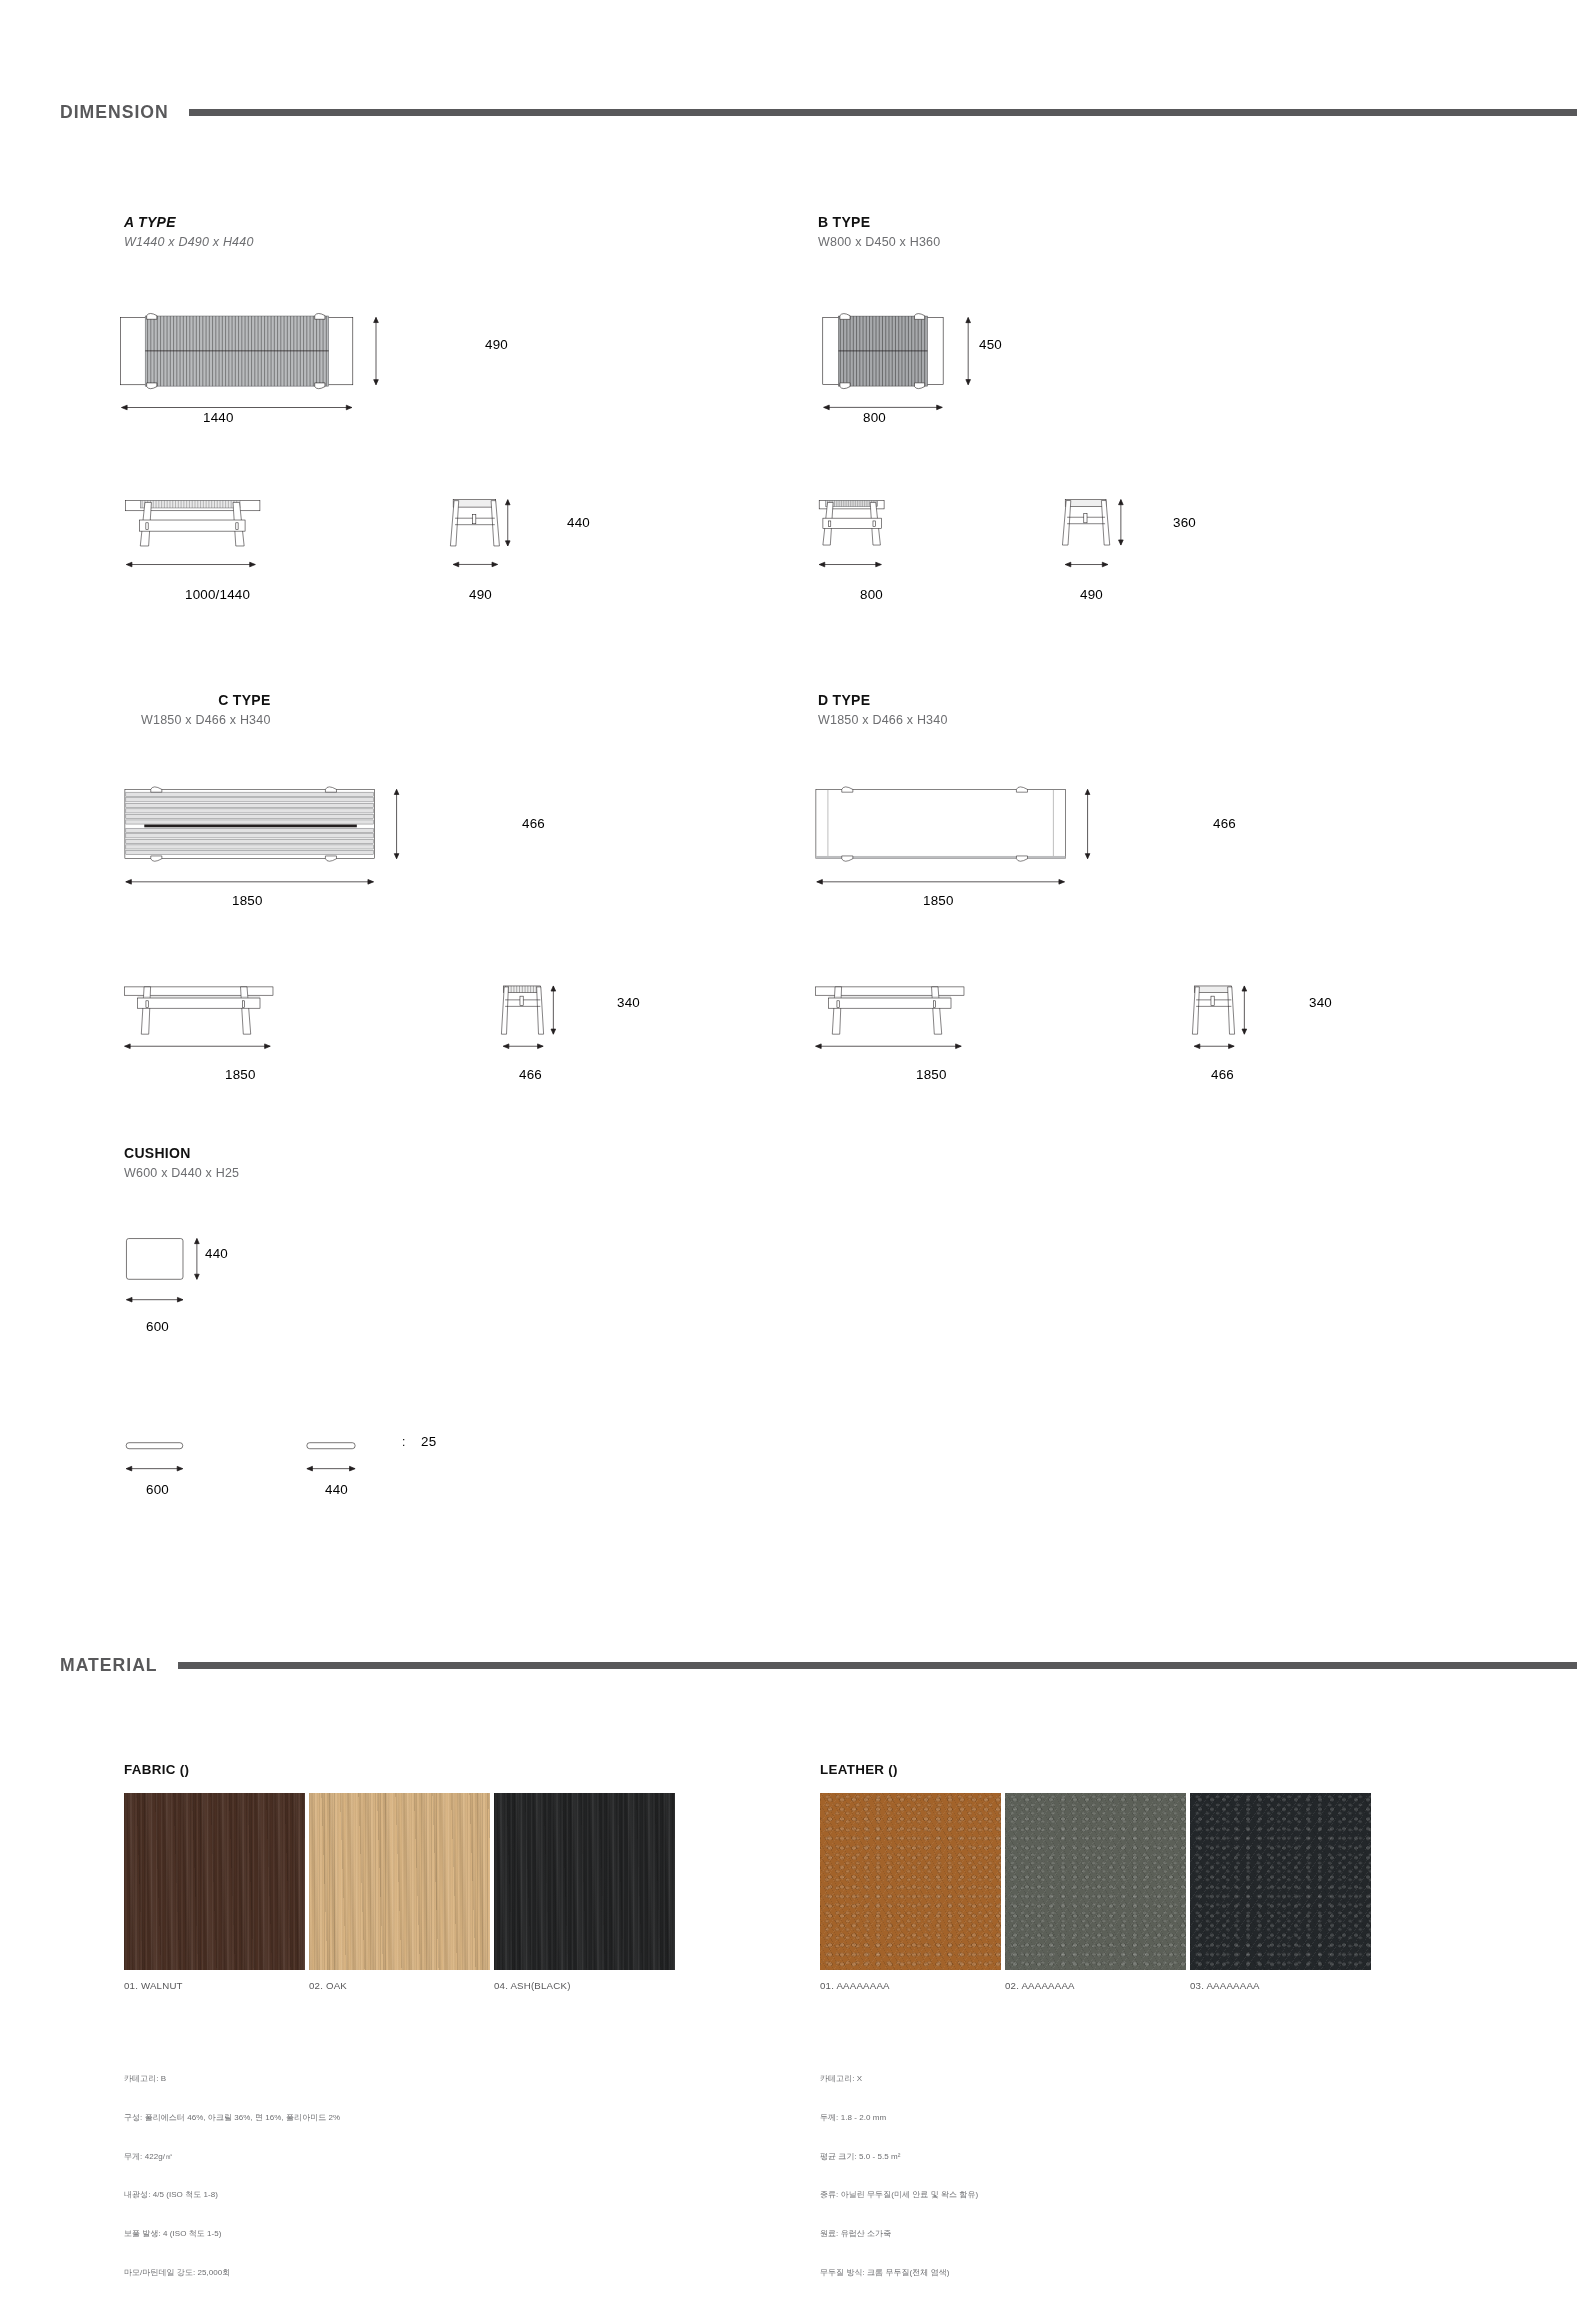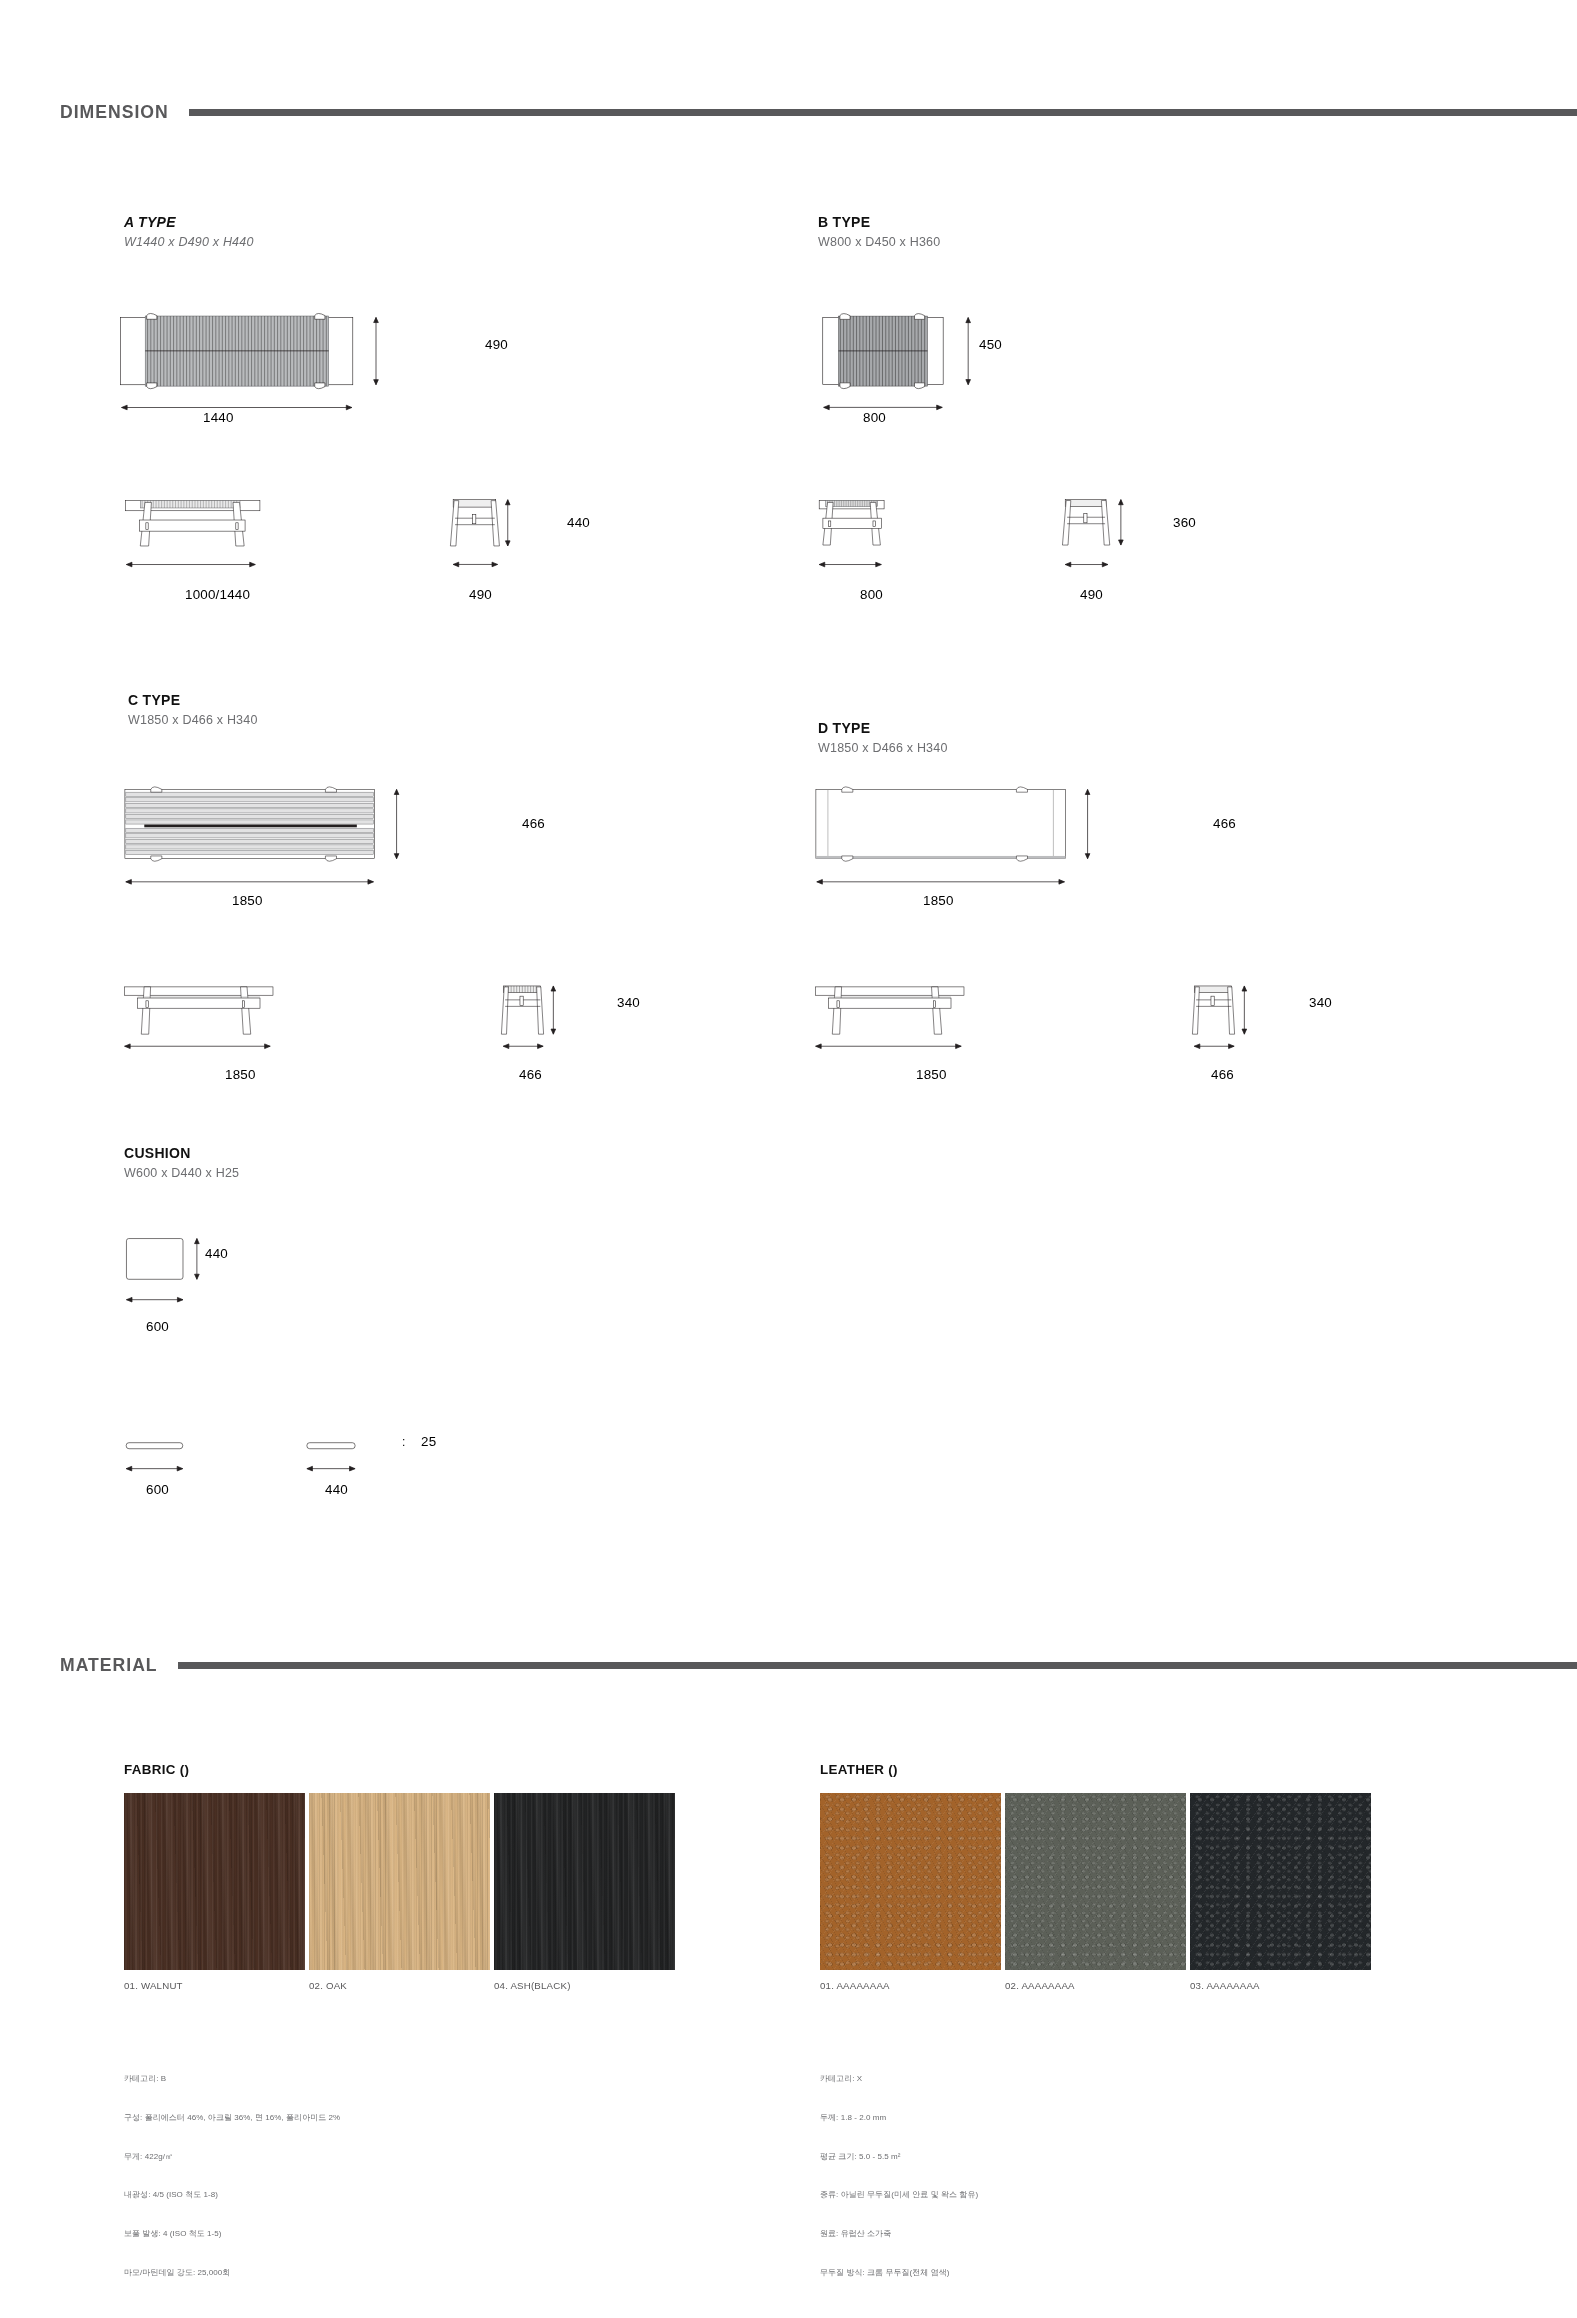--- a/index.html
+++ b/index.html
@@ -436,21 +436,21 @@
   </g>
   <g stroke="#231f20" stroke-width="1.6" fill="#231f20">
     <line x1="26" y1="178" x2="118" y2="178"></line>
     <path d="M26 178 l12 -5 v10 z"></path>
       <path d="M118 178 l-12 -5 v10 z"></path>
   </g>
 </svg>
 <div class="dimlabel" style="left:1173px; top:515px;">360</div>
 <div class="dimlabel" style="left:1080px; top:587px;">490</div>
 
-<div class="type-block" style="left:128px; top:692px;">
+<div class="type-block" style="left:141px; top:692px;text-align:right;">
   <div class="type-name">C TYPE</div>
   <div class="type-dims">W1850 x D466 x H340</div>
 </div>
 
 <svg class="draw" style="left:116px; top:770px;" width="417" height="134" viewBox="0 0 900 290">
   <g stroke="#231f20" fill="none" stroke-width="1.2">
     <rect x="18" y="42" width="540" height="150" fill="#fff"></rect>
     <g stroke="#6d6e71" stroke-width="1" fill="#e2e2e3">
       <rect x="20" y="48" width="536" height="9"></rect>
       <rect x="20" y="60" width="536" height="9"></rect>
@@ -532,21 +532,21 @@
   </g>
   <g stroke="#231f20" stroke-width="1.6" fill="#231f20">
     <line x1="20" y1="186" x2="106" y2="186"></line>
     <path d="M20 186 l12 -5 v10 z"></path>
       <path d="M106 186 l-12 -5 v10 z"></path>
   </g>
 </svg>
 <div class="dimlabel" style="left:617px; top:995px;">340</div>
 <div class="dimlabel" style="left:519px; top:1067px;">466</div>
 
-<div class="type-block" style="left:818px; top:692px;margin-top:28px;">
+<div class="type-block" style="left:818px; top:692px;">
   <div class="type-name">D TYPE</div>
   <div class="type-dims">W1850 x D466 x H340</div>
 </div>
 
 <svg class="draw" style="left:807px; top:770px;" width="417" height="134" viewBox="0 0 900 290">
   <g stroke="#231f20" fill="none" stroke-width="1.2">
     <rect x="18" y="42" width="540" height="150" fill="#fff"></rect>
     <line x1="44" y1="42" x2="44" y2="192" stroke="#8b8b8b"></line>
     <line x1="532" y1="42" x2="532" y2="192" stroke="#8b8b8b"></line>
     <rect x="18" y="186" width="540" height="6" fill="#bcbdbf" stroke="none"></rect>

